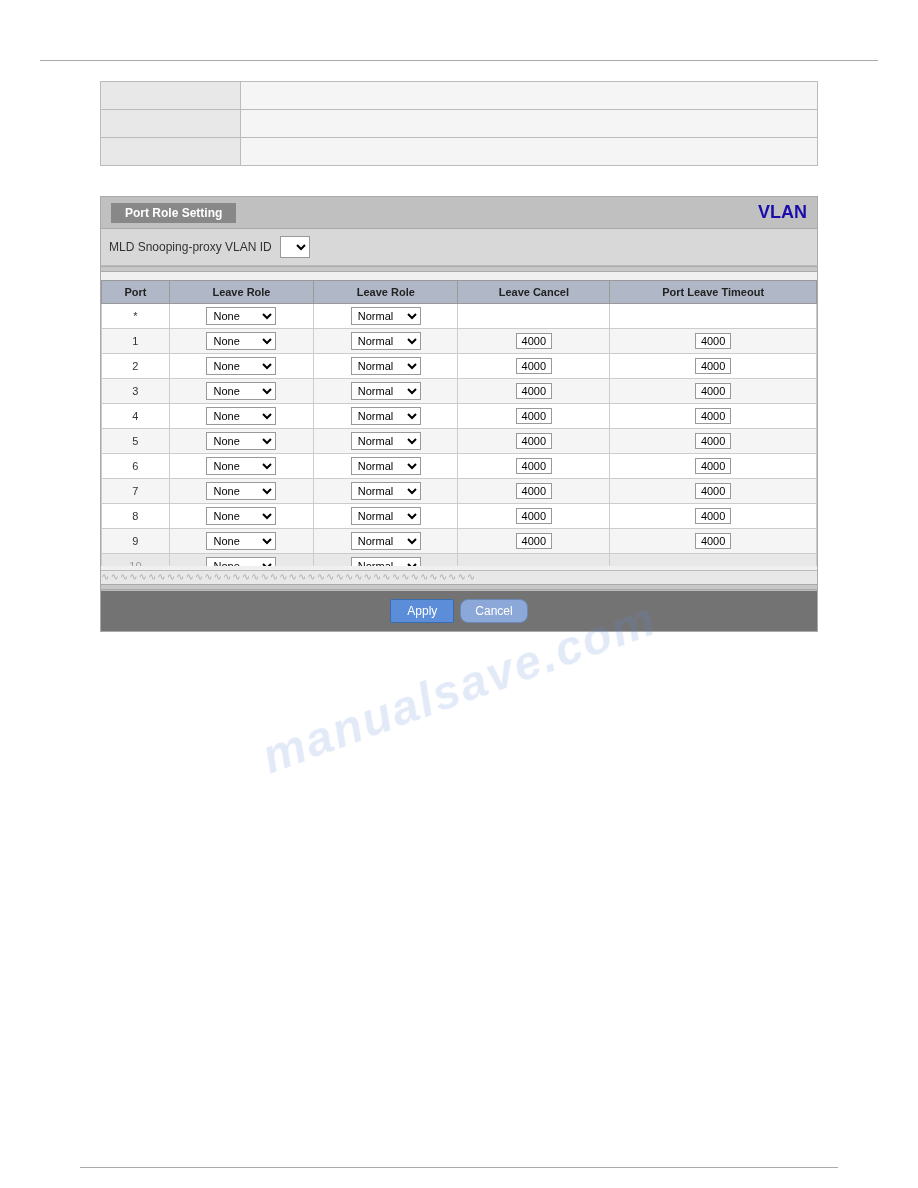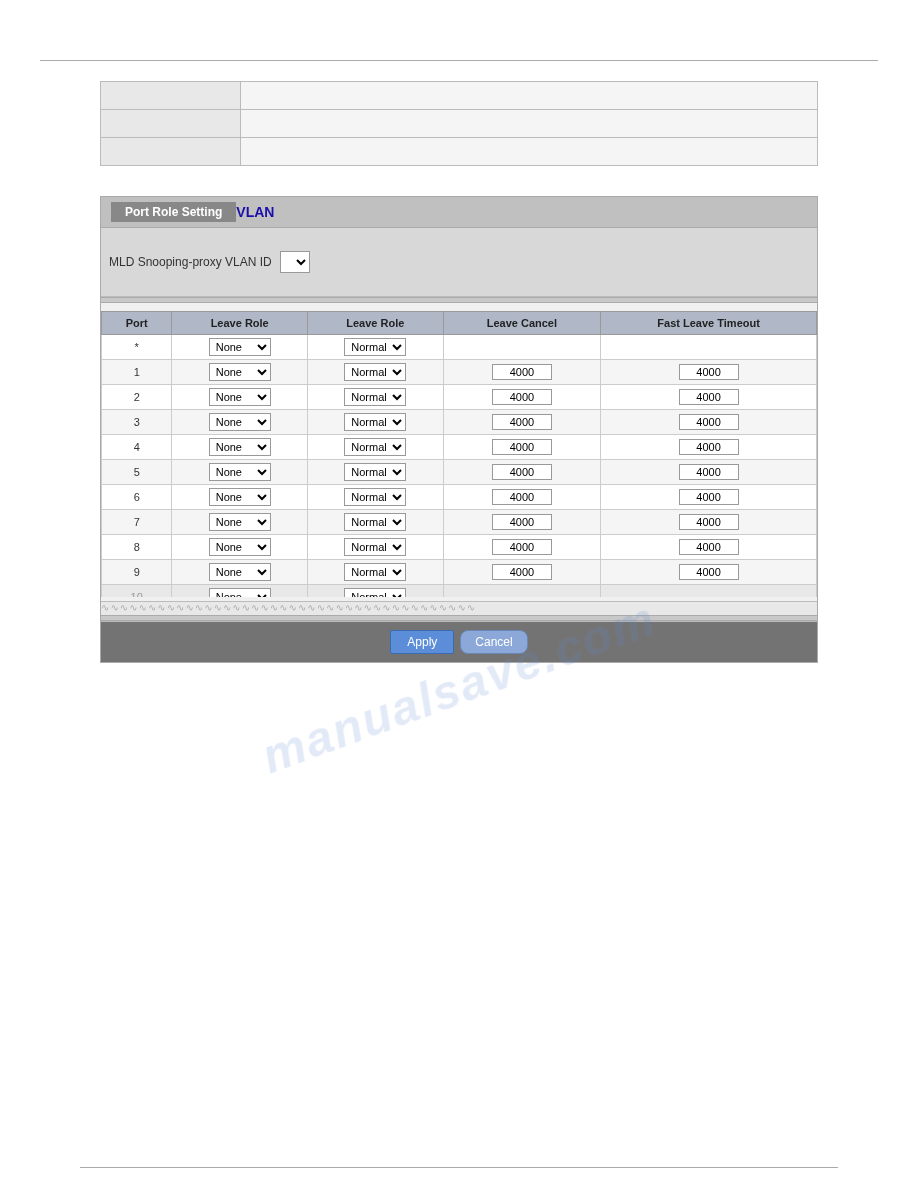--- a/index.html
+++ b/index.html
@@ -51,42 +51,43 @@
       border: 1px solid #aaa;
       background: #f0f0f0;
     }
 
     
     .panel-title-bar {
       background: #c0c0c0;
       padding: 5px 10px;
       display: flex;
       align-items: center;
+      justify-content: space-between;
       border-bottom: 1px solid #aaa;
     }
     .panel-title {
       background: #888;
       color: #fff;
       padding: 3px 14px;
       font-size: 12px;
       font-weight: bold;
     }
     .vlan-link {
       color: #1a0dab;
       font-weight: bold;
-      font-size: 14px;
+      font-size: 18px;
       text-decoration: none;
     }
 
     
     .mld-row {
       display: flex;
       align-items: center;
       background: #d8d8d8;
-      padding: 23px 8px;
+      padding: 7px 8px;
       border-bottom: 1px solid #bbb;
       gap: 8px;
     }
     .mld-label {
       font-size: 12px;
       color: #333;
     }
     .mld-select {
       padding: 2px 4px;
       font-size: 12px;
@@ -134,29 +135,29 @@
 
     .port-table tbody tr:nth-child(even) td {
       background: #f5f5f5;
     }
 
     .port-select {
       font-size: 11px;
       border: 1px solid #999;
       background: #fff;
       padding: 1px 2px;
-      width: 62px;
+      width: 70px;
     }
 
     .leave-input {
       font-size: 11px;
       border: 1px solid #999;
       background: #fff;
       padding: 1px 4px;
-      width: 60px;
+      width: 36px;
       text-align: center;
     }
 
     
     .wave-row {
       height: 14px;
       background: #e8e8e8;
       border-top: 1px solid #bbb;
       position: relative;
       overflow: hidden;
@@ -280,21 +281,21 @@
 
     <div class="table-wrapper">
       <div class="scrollable-table">
         <table class="port-table">
           <thead>
             <tr>
               <th>Port</th>
               <th>Leave Role</th>
               <th>Leave Role</th>
               <th>Leave Cancel</th>
-              <th>Fast Leave Timeout</th>
+              <th>Port Leave Timeout</th>
             </tr>
           </thead>
           <tbody id="port-table-body">
           <tr>
                 <td>*</td>
                 <td><select class="port-select"><option value="None">None</option><option value="Upstream">Upstream</option><option value="Downstream">Downstream</option></select></td>
                 <td><select class="port-select"><option value="Normal">Normal</option><option value="Fast">Fast</option><option value="Immediate">Immediate</option></select></td>
                 <td></td>
                 <td></td>
               </tr>

